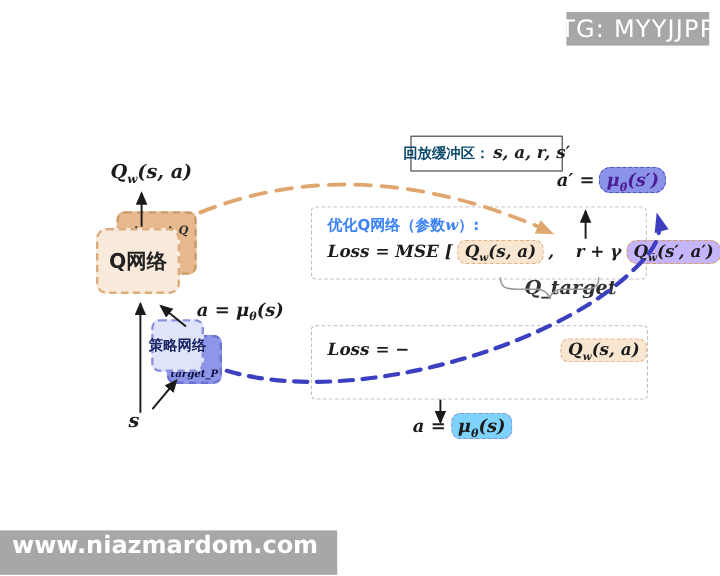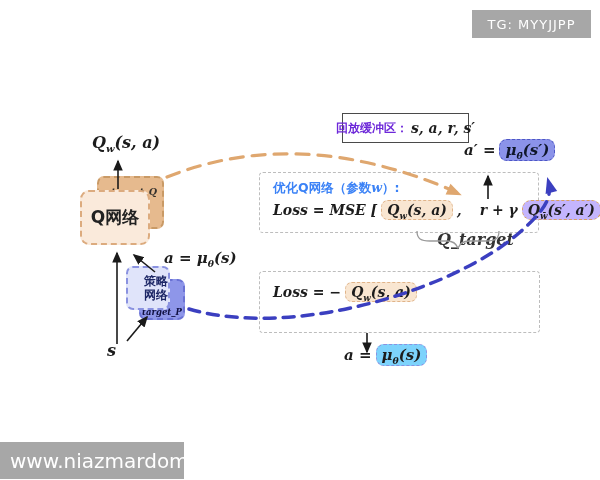--- a/index.html
+++ b/index.html
@@ -3,53 +3,53 @@
 <meta charset="utf-8">
 <style>
   html,body{margin:0;padding:0;background:#fff;}
   .canvas{position:relative;width:600px;height:480px;background:#ffffff;
           font-family:"DejaVu Sans","Liberation Sans",sans-serif;overflow:hidden;}
   .abs{position:absolute;white-space:nowrap;}
   .m{font-family:"DejaVu Serif","Liberation Serif",serif;font-style:italic;font-weight:bold;color:#1c1c1c;}
   .m sub{font-size:0.62em;line-height:0;}
   
   .badge{left:472px;top:10px;width:119px;height:28px;background:#a7a7a7;color:#fff;
-         font-size:13px;display:flex;align-items:center;justify-content:center;letter-spacing:1px;}
-  .watermark{left:0;top:442px;width:184px;height:37px;background:#a7a7a7;color:#fff;
-         font-size:20px;display:flex;align-items:center;padding-left:10px;box-sizing:border-box;}
+         font-size:20px;display:flex;align-items:center;justify-content:center;letter-spacing:1px;}
+  .watermark{left:0;top:442px;width:281px;height:37px;background:#a7a7a7;color:#fff;
+         font-size:20px;display:flex;padding-left:10px;box-sizing:border-box;font-weight:bold;}
   
   .replay{left:342px;top:113px;width:127px;height:30px;border:1.5px solid #4a4a4a;background:#fff;
           display:flex;align-items:center;justify-content:center;gap:3px;box-sizing:border-box;}
-  .replay .cn{font-size:12px;font-weight:bold;color:#6d28d9;}
+  .replay .cn{font-size:12px;font-weight:bold;color:#0c4a6e;}
   .replay .tu{font-size:14px;}
   
   .tq{left:97px;top:176px;width:67px;height:53px;background:#e6ba8e;border:2px dashed #c99a66;
       border-radius:7px;box-sizing:border-box;text-align:right;padding:2px 5px 0 0;}
   .tq .tag{font-family:"DejaVu Serif",serif;font-style:italic;font-weight:bold;font-size:9.5px;color:#33302c;}
   .qn{left:80px;top:190px;width:70px;height:55px;background:#faeadb;border:2px dashed #dcab7e;
       border-radius:9px;box-sizing:border-box;display:flex;align-items:center;justify-content:center;
       font-size:17px;font-weight:bold;color:#222;}
   .tp{left:139px;top:279px;width:46px;height:41px;background:#8e96e9;border:2px dashed #6a72d4;
       border-radius:7px;box-sizing:border-box;display:flex;align-items:flex-end;justify-content:center;}
   .tp .tag{font-family:"DejaVu Serif",serif;font-style:italic;font-weight:bold;font-size:8.5px;color:#101040;padding-bottom:1px;}
   .pn{left:126px;top:266px;width:44px;height:44px;background:#e0e4fa;border:2px dashed #8a92e0;
-      border-radius:7px;box-sizing:border-box;display:flex;flex-direction:column;align-items:flex-end;
+      border-radius:7px;box-sizing:border-box;display:flex;flex-direction:row;align-items:center;
       justify-content:center;font-size:12px;font-weight:bold;color:#1d2766;line-height:1.2;}
   
   .optbox{border:1.5px dashed #bdbdbd;border-radius:4px;box-sizing:border-box;padding:7px 0 0 13px;background:transparent;}
   .opt1{left:259px;top:172px;width:280px;height:61px;}
   .opt2{left:259px;top:271px;width:281px;height:62px;}
   .opt-title{font-size:12.5px;font-weight:bold;color:#3b82f6;}
   .opt-title .p{font-family:"DejaVu Serif",serif;font-style:italic;}
-  .formula{display:flex;align-items:center;gap:4px;margin-top:3px;font-size:14px;}
+  .formula{display:flex;align-items:center;gap:4px;margin-top:3px;font-size:14px;justify-content:space-between;}
   .chip{border-radius:7px;padding:1px 5px;display:inline-block;}
   .chip-peach{background:#f9e6d1;border:1.5px dashed #e0b48a;}
   .chip-orange{background:#c4b5fd;border:1.5px dashed #d8a063;border-radius:9px;}
   .chip-blue{background:#8b93e9;border:1.5px dashed #4d56c6;border-radius:8px;}
-  .chip-blue .m,.chip-blue{color:#0f172a;}
+  .chip-blue .m,.chip-blue{color:#4c1d95;border-radius:10px;}
   .chip-lav{background:#7dd3fc;border:1.5px dashed #8a92e0;border-radius:8px;}
   .gap-l{margin-left:14px;}
   
   .lbl-qout{left:92px;top:133px;font-size:16px;}
   .lbl-act{left:164px;top:249px;font-size:15px;}
   .lbl-s{left:107px;top:341px;font-size:16px;}
   .lbl-qtarget{left:437px;top:230px;font-size:16px;color:#333;}
   .row-aprime{left:464px;top:139px;display:flex;align-items:center;gap:4px;font-size:15px;}
   .row-abottom{left:344px;top:344px;display:flex;align-items:center;gap:4px;font-size:15px;}
   svg.overlay{position:absolute;left:0;top:0;z-index:10;pointer-events:none;}

